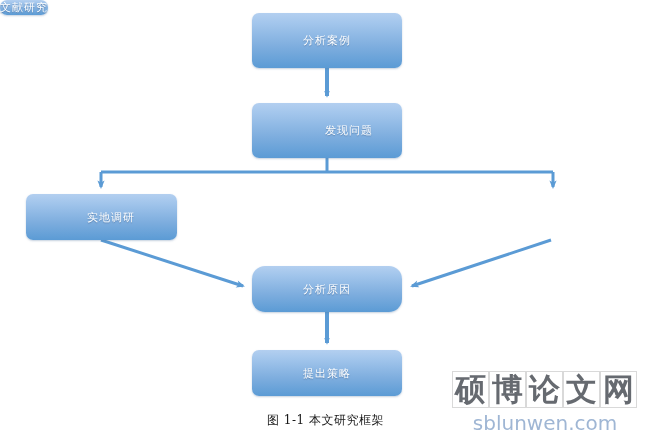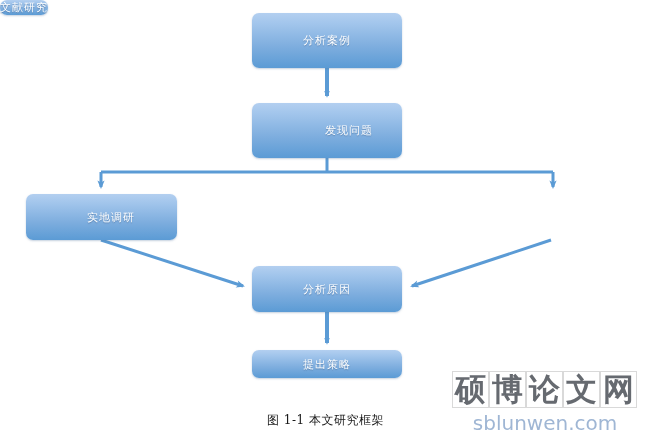--- a/index.html
+++ b/index.html
@@ -44,22 +44,22 @@
     font-family: Liberation Sans, sans-serif;
     font-size: 11px;
     letter-spacing: 1px;
     text-shadow: 0 1px 1px rgba(70,100,140,0.55);
     white-space: nowrap;
   }
 
   #node-analyze-case   { left: 252px; top: 13px;  width: 150px; height: 55px; }
   #node-find-problem   { left: 252px; top: 103px; width: 150px; height: 55px; padding-left: 44px; }
   #node-field-research { left: 26px;  top: 194px; width: 151px; height: 46px; padding-left: 19px; }
-  #node-analyze-cause  { left: 252px; top: 266px; width: 150px; height: 46px; }
-  #node-propose        { left: 252px; top: 350px; width: 150px; height: 28px; }
+  #node-analyze-cause  { left: 252px; top: 266px; width: 150px; height: 46px; border-radius: 13px; }
+  #node-propose        { left: 252px; top: 350px; width: 150px; height: 46px; }
 
   #caption {
     position: absolute;
     left: 0;
     top: 412px;
     width: 651px;
     text-align: center;
     font-family: "DejaVu Serif", "Liberation Serif", serif;
     font-size: 12px;
     color: #1a1a1a;

